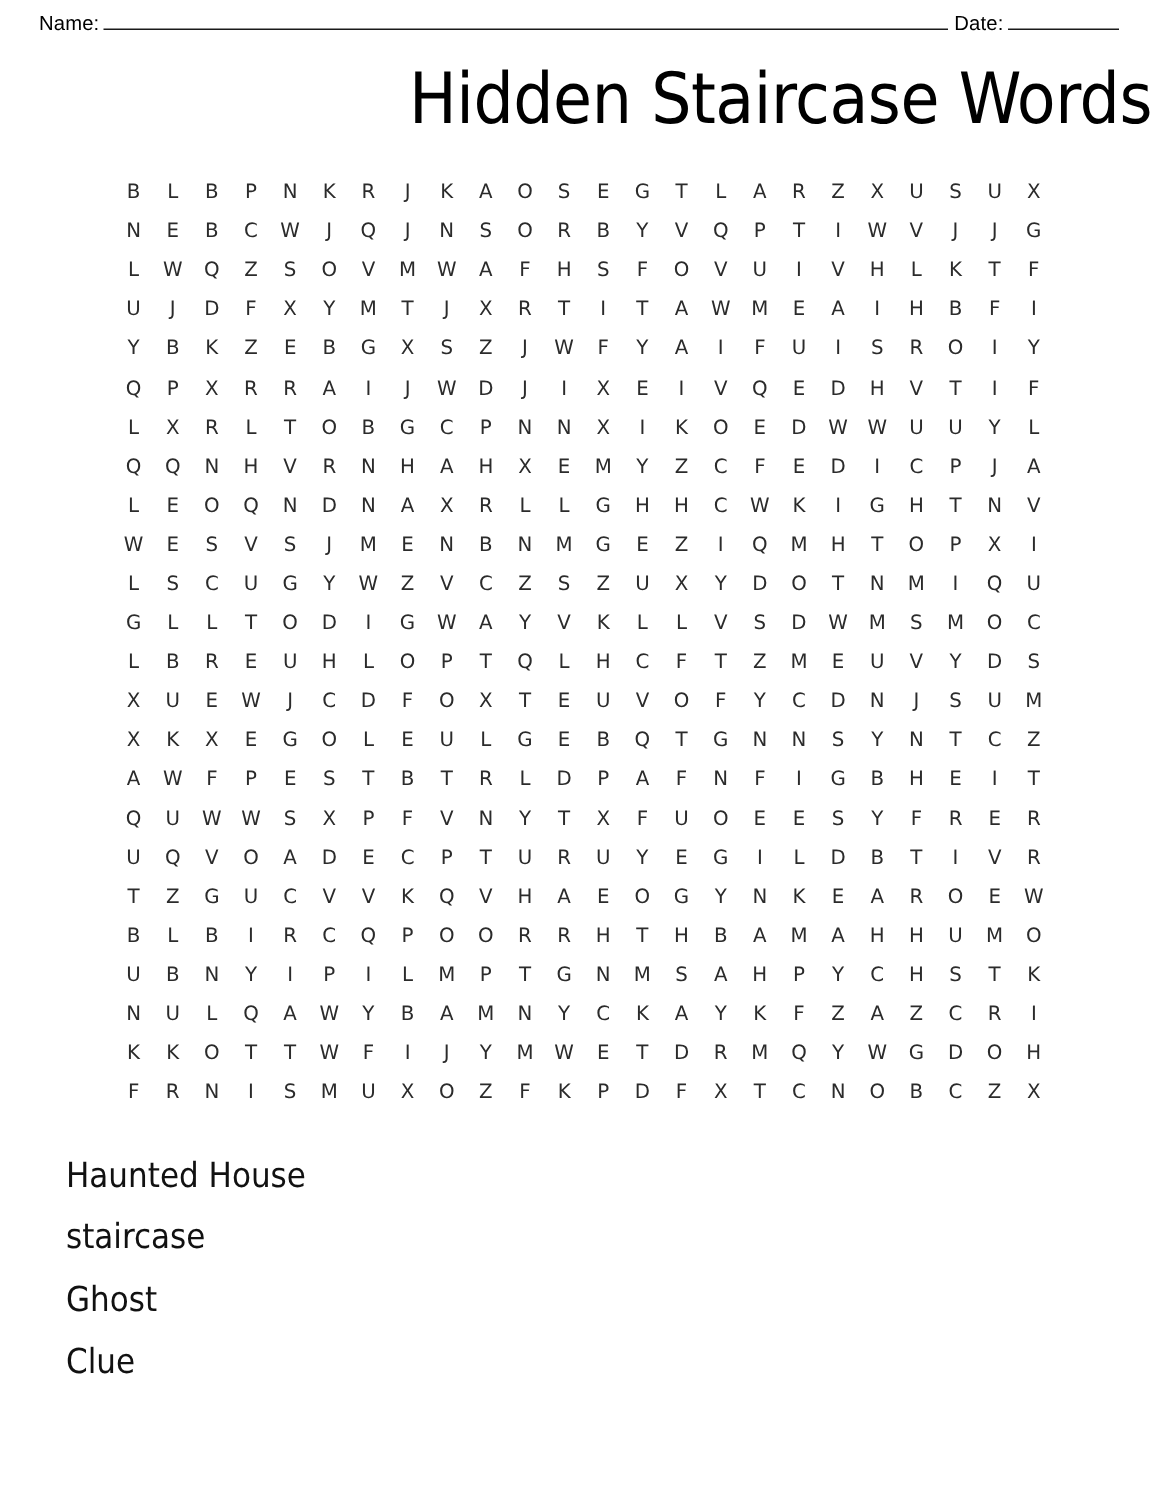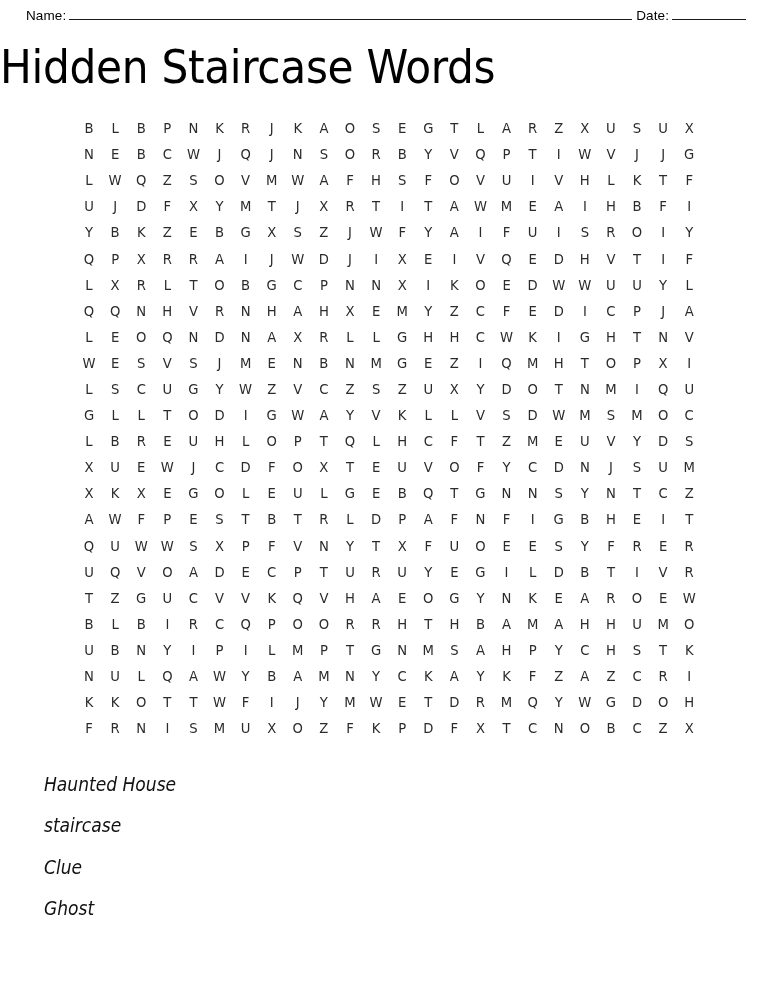--- a/index.html
+++ b/index.html
@@ -32,21 +32,21 @@
     border-bottom: 1px solid #1a1a1a;
     height: 13px;
     margin-left: 3px;
   }
   .rule.name-rule { flex: 1 1 auto; }
   .rule.date-rule { width: 74px; }
   .header .date-label { margin-left: 4px; }
 
   
   .title {
-    text-align: left;
+    text-align: right;
     font-family: "DejaVu Sans Condensed", "Liberation Sans Narrow", "Liberation Sans", sans-serif;
     font-size: 47px;
     font-weight: 400;
     letter-spacing: -0.3px;
     margin: 18px 0 0 0;
     line-height: 1.12;
     white-space: nowrap;
   }
 
   
@@ -76,25 +76,24 @@
     padding: 0 0 0 44px;
     display: flex;
   }
   .word-col {
     width: 225px;
     flex: 0 0 auto;
   }
   .word-col.col-3 { width: auto; }
   .word {
     font-family: "DejaVu Sans Condensed", "Liberation Sans Narrow", "Liberation Sans", sans-serif;
-    font-size: 19px;
+    font-size: 23px;
     line-height: 41.5px;
     color: #111111;
     white-space: nowrap;
-    font-style: italic;
   }
   .word.empty { visibility: hidden; }
 </style>
 </head>
 <body>
 
 <div class="header">
   <span class="field-label">Name:</span>
   <span class="rule name-rule"></span>
   <span class="field-label date-label">Date:</span>
@@ -727,16 +726,16 @@
       <span class="cell">C</span>
       <span class="cell">Z</span>
       <span class="cell">X</span>
     </div>
   </div>
 
 <div class="wordlist">
     <div class="word-col">
       <div class="word">Haunted House</div>
       <div class="word">staircase</div>
+      <div class="word">Ghost</div>
       <div class="word">Clue</div>
-      <div class="word">Ghost</div>
     </div>
   </div>
 
 </body></html>

